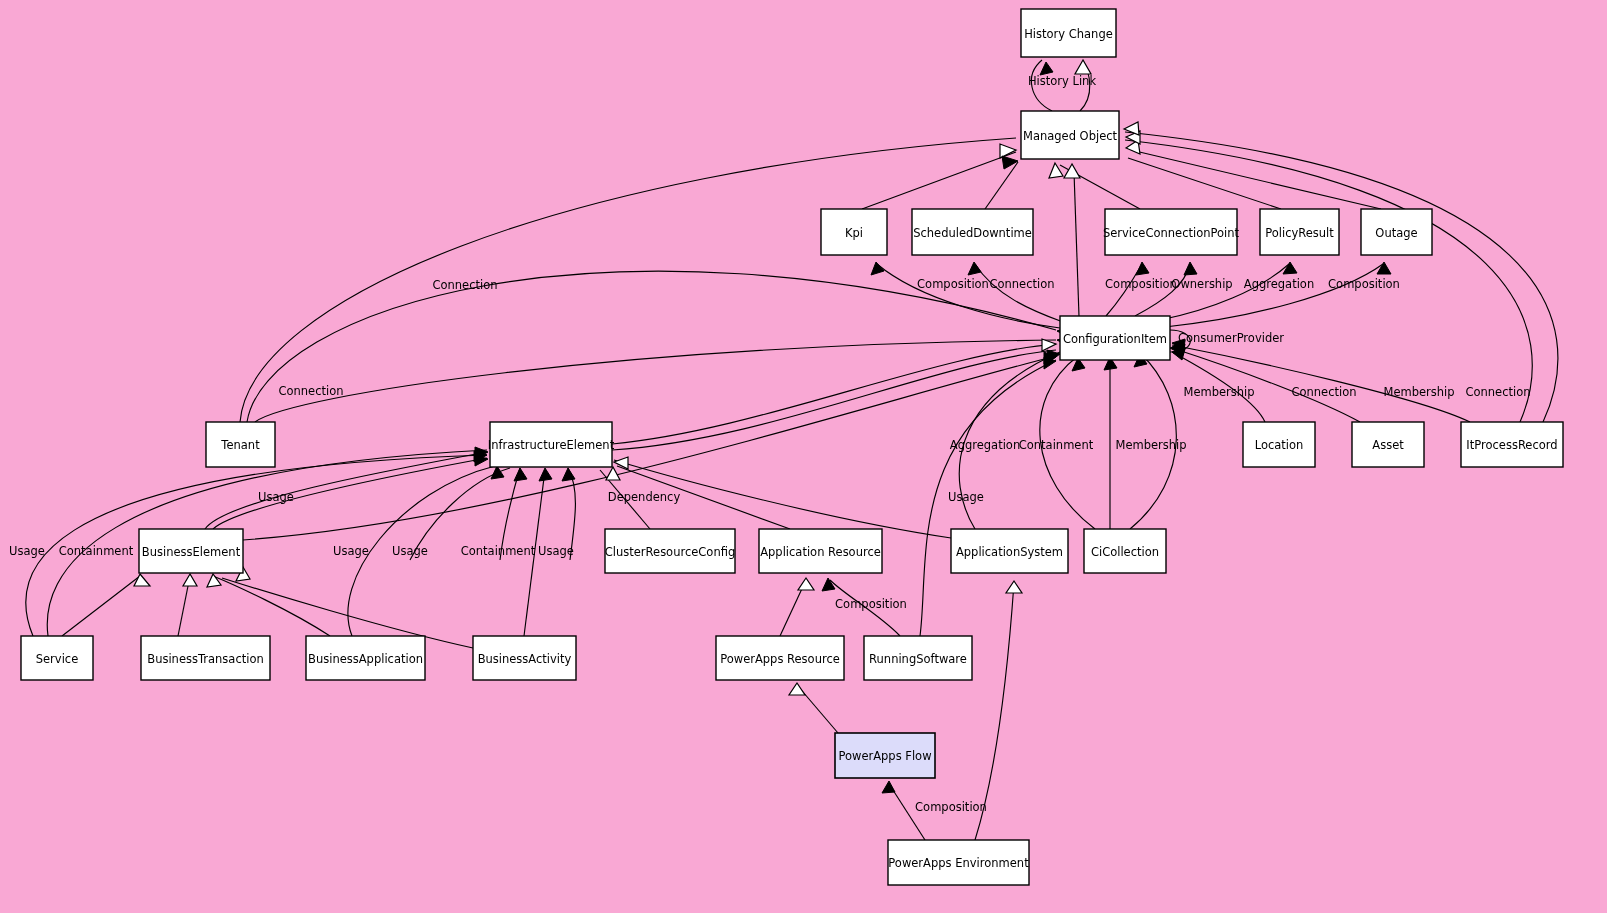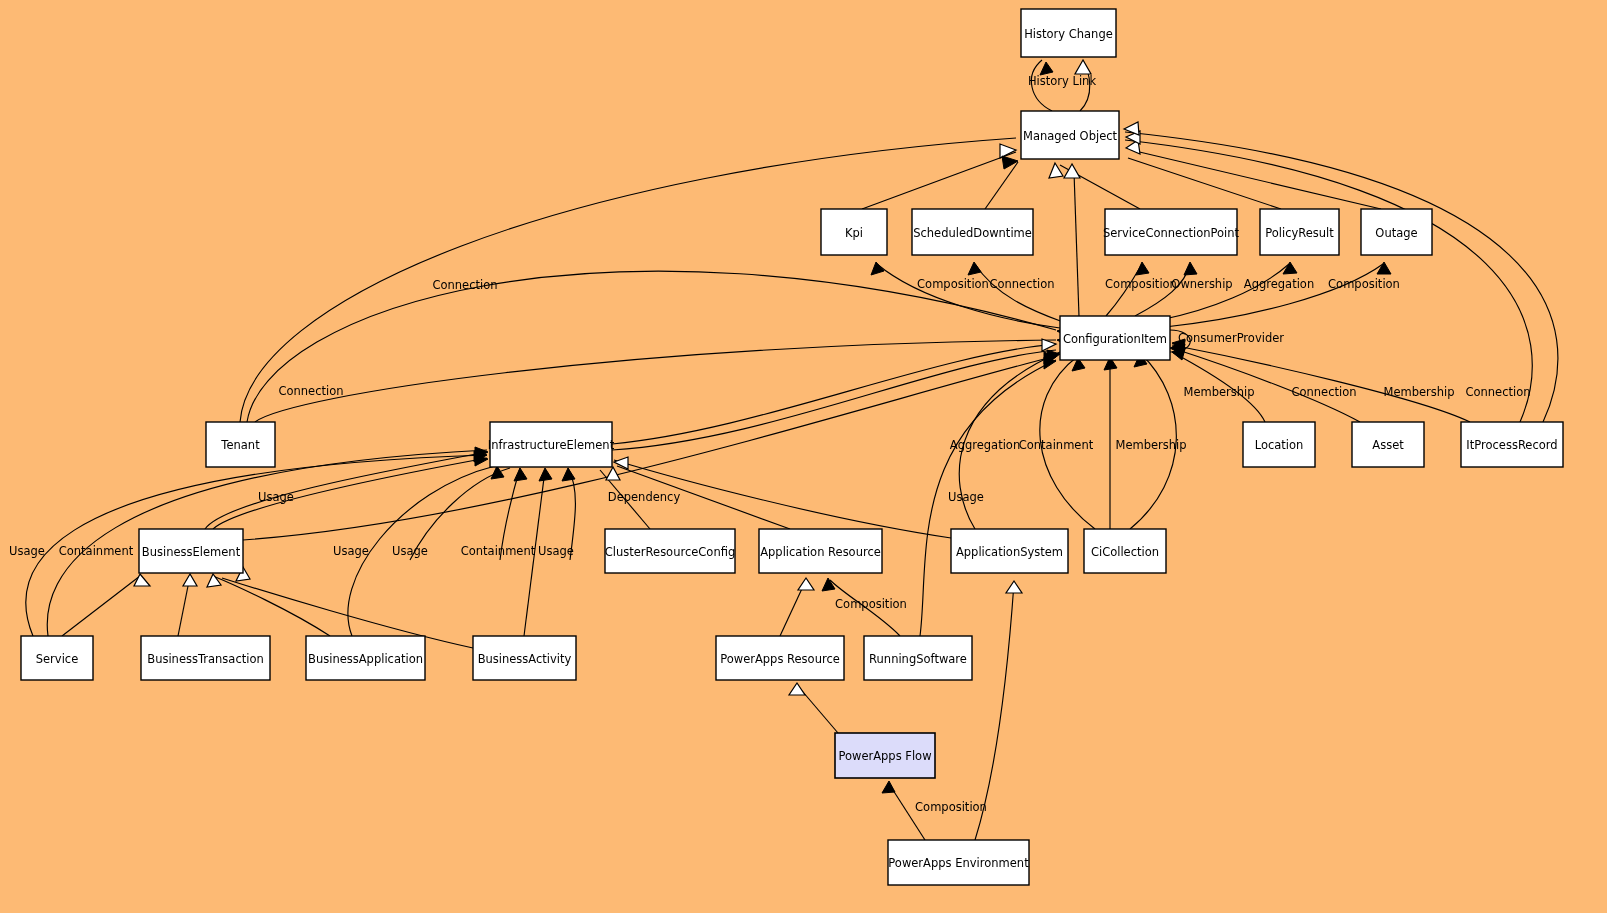--- a/index.html
+++ b/index.html
@@ -4,21 +4,21 @@
 <style>
   html, body {
     margin: 0;
     padding: 0;
     background: #ffffff;
   }
   #diagram-root {
     position: relative;
     width: 1607px;
     height: 913px;
-    background: #fdba74;
+    background: #f9a8d4;
     font-family: "DejaVu Sans", sans-serif;
     overflow: hidden;
   }
   svg#uml-canvas {
     position: absolute;
     left: 0;
     top: 0;
     width: 1607px;
     height: 913px;
   }

